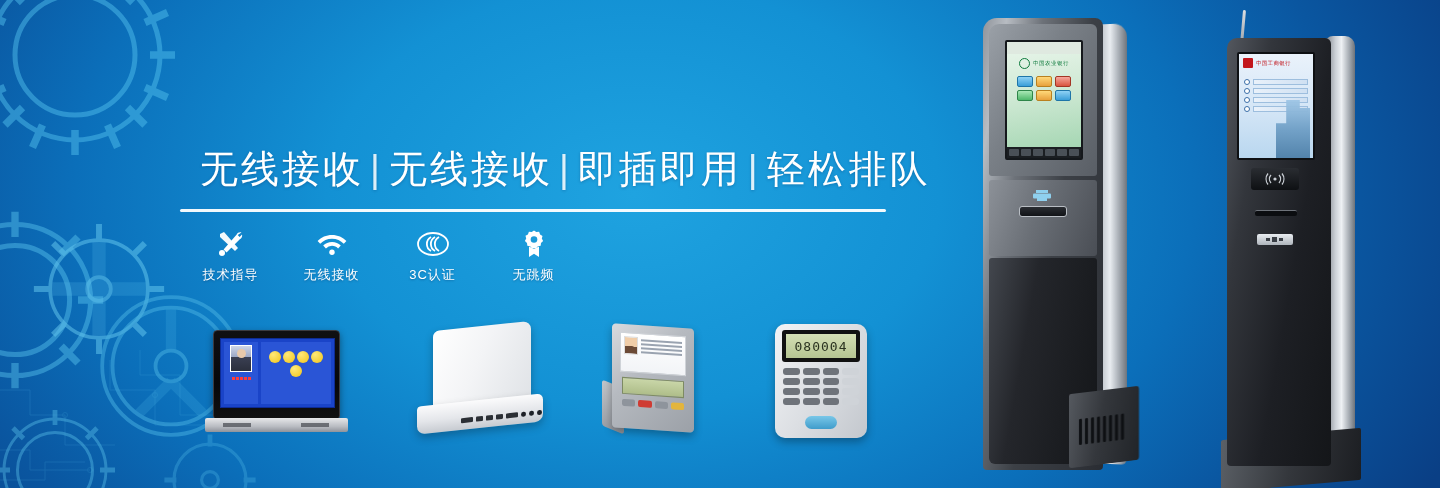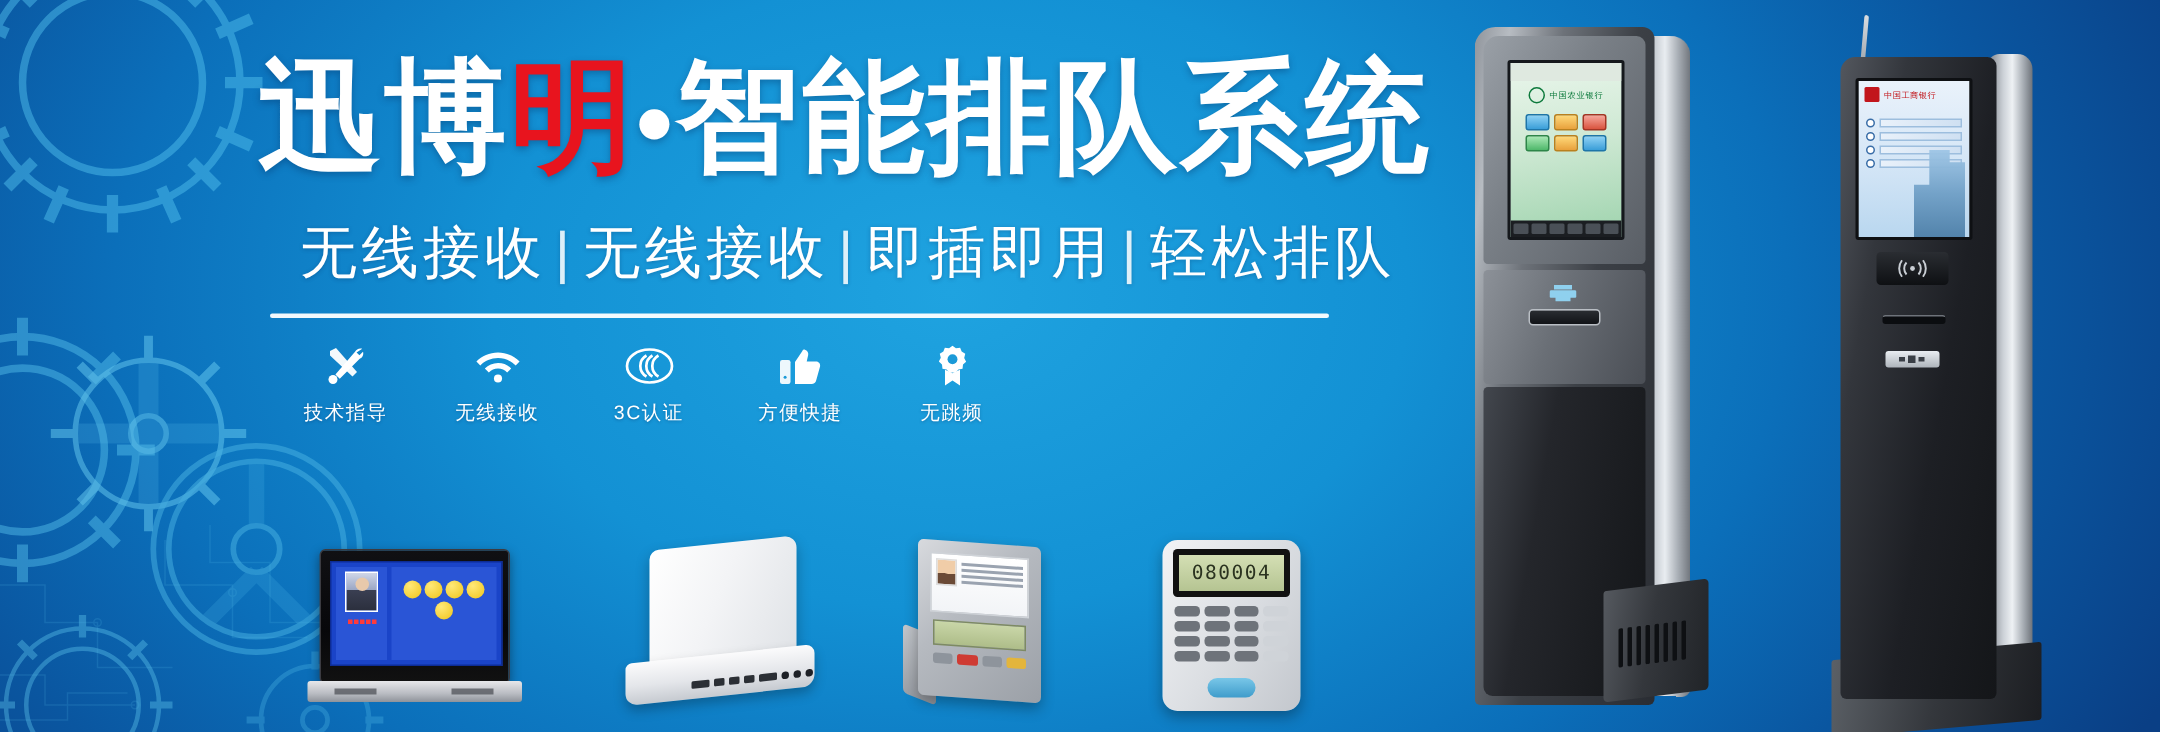--- a/index.html
+++ b/index.html
@@ -65,21 +65,21 @@
   .feature .glyph {
     height:32px; display:flex; align-items:center; justify-content:center;
   }
   .feature .cap {
     font-size:13px; color:#ffffff; letter-spacing:1px;
     white-space:nowrap; text-shadow:0 1px 2px rgba(0,40,90,.35);
   }
 
   
   .products { position:absolute; left:0; top:318px; width:940px; height:140px; }
-  .prod { position:absolute;margin-top:36px; }
+  .prod { position:absolute; }
 
   
   .monitor { left:205px; top:12px; width:143px; height:110px; }
   .mon-bezel {
     position:absolute; left:8px; top:0; width:127px; height:90px;
     background:linear-gradient(180deg,#101013 0%, #07070a 60%, #111 100%);
     border-radius:4px; border:1px solid #3b3b41;
     box-shadow:0 3px 7px rgba(0,0,0,.4);
   }
   .mon-screen {
@@ -357,23 +357,20 @@
       <g fill="none" stroke="#5fc9ef" stroke-width="1" opacity=".35">
         <path d="M0 40h40v25h35v30h50M10 100h30v20h60M0 130h55v-18h40"></path>
         <path d="M120 10v30h45v35h50M150 0v25h40v40h55"></path>
         <circle cx="75" cy="65" r="2.5"></circle>
           <circle cx="100" cy="120" r="2.5"></circle>
           <circle cx="165" cy="45" r="2.5"></circle>
       </g>
     </svg>
   </div>
 
-  <div class="headline">
-    <span>迅博</span><span class="red">明</span><span class="dot">•</span><span>智能排队系统</span>
-  </div>
 
   <div class="subhead">
     <span>无线接收</span><span class="sep">|</span><span>无线接收</span><span class="sep">|</span><span>即插即用</span><span class="sep">|</span><span>轻松排队</span>
   </div>
 
   <div class="divider"></div>
 
   <div class="features">
 
     <div class="feature">
@@ -410,32 +407,20 @@
           <path d="M15 6a8 8 0 0 0 0 14"></path>
               <path d="M19 6a8 8 0 0 0 0 14"></path>
               <path d="M23 6a8 8 0 0 0 0 14"></path>
         </g>
           </svg>
       </span>
       <span class="cap">3C认证</span>
     </div>
 
 
-    <div class="feature">
-      <span class="glyph">
-        <svg width="28" height="26" viewBox="0 0 28 26">
-            <g fill="#ffffff">
-          <rect x="0" y="9" width="7" height="16" rx="1.5" opacity=".92"></rect>
-          <circle cx="3.4" cy="20.5" r="1" fill="#1b9ad8"></circle>
-          <path d="M10 25h11c1.6 0 2.8-1 3.1-2.4l2.6-9.2c.4-1.7-.8-3.4-2.6-3.4h-6.3l1-4.4c.3-1.6-.6-3.2-2.2-3.5-.8-.2-1.5.2-1.8 1L10 10.4z"></path>
-        </g>
-          </svg>
-      </span>
-      <span class="cap">方便快捷</span>
-    </div>
 
 
     <div class="feature">
       <span class="glyph">
         <svg width="24" height="28" viewBox="0 0 24 28">
             <g fill="#ffffff">
           <path d="M12 0.5l2.3 1.6 2.8-.3 1 2.6 2.4 1.5-.7 2.7 1.3 2.5-2.1 1.9-.3 2.8-2.8.5L14 18.6l-2-.3-2 .3-1.9-2.3-2.8-.5-.3-2.8L2.9 11l1.3-2.5-.7-2.7L5.9 4.4l1-2.6 2.8.3z"></path>
           <path d="M7 16.5V27l5-3.3 5 3.3V16.5l-5 2.4z"></path>
         </g>
         <circle cx="12" cy="9.5" r="3.3" fill="#1b9ad8"></circle>

